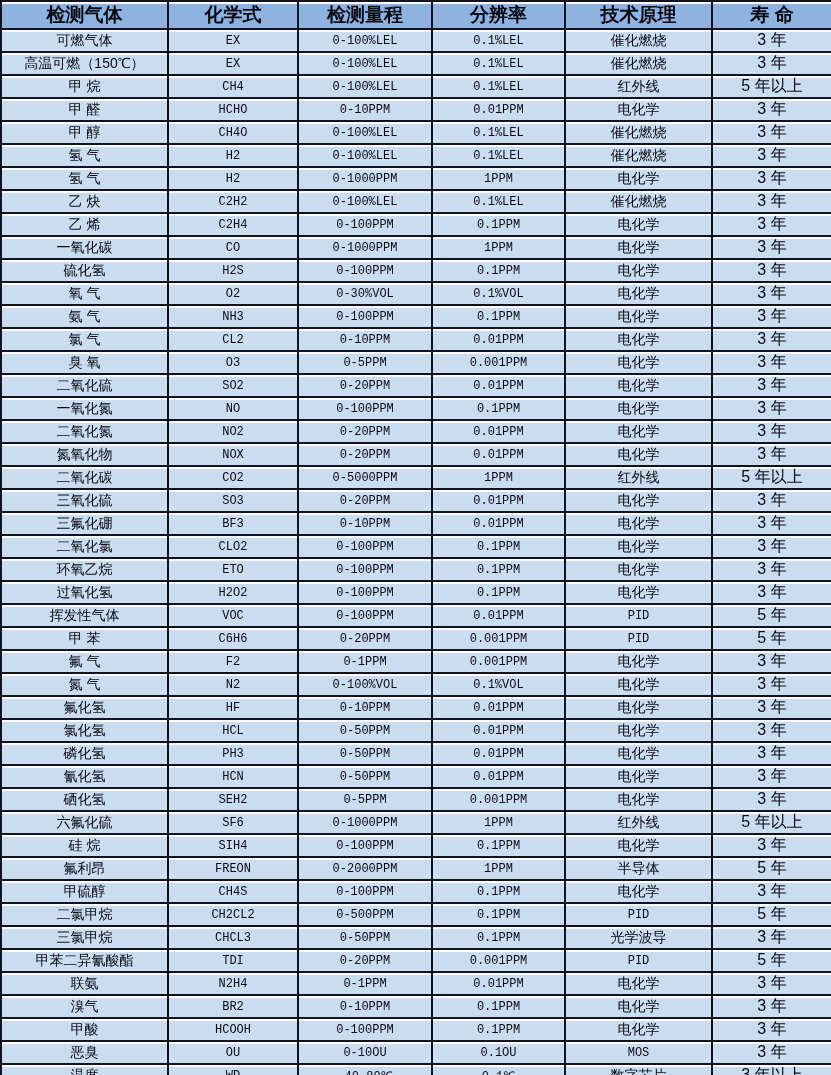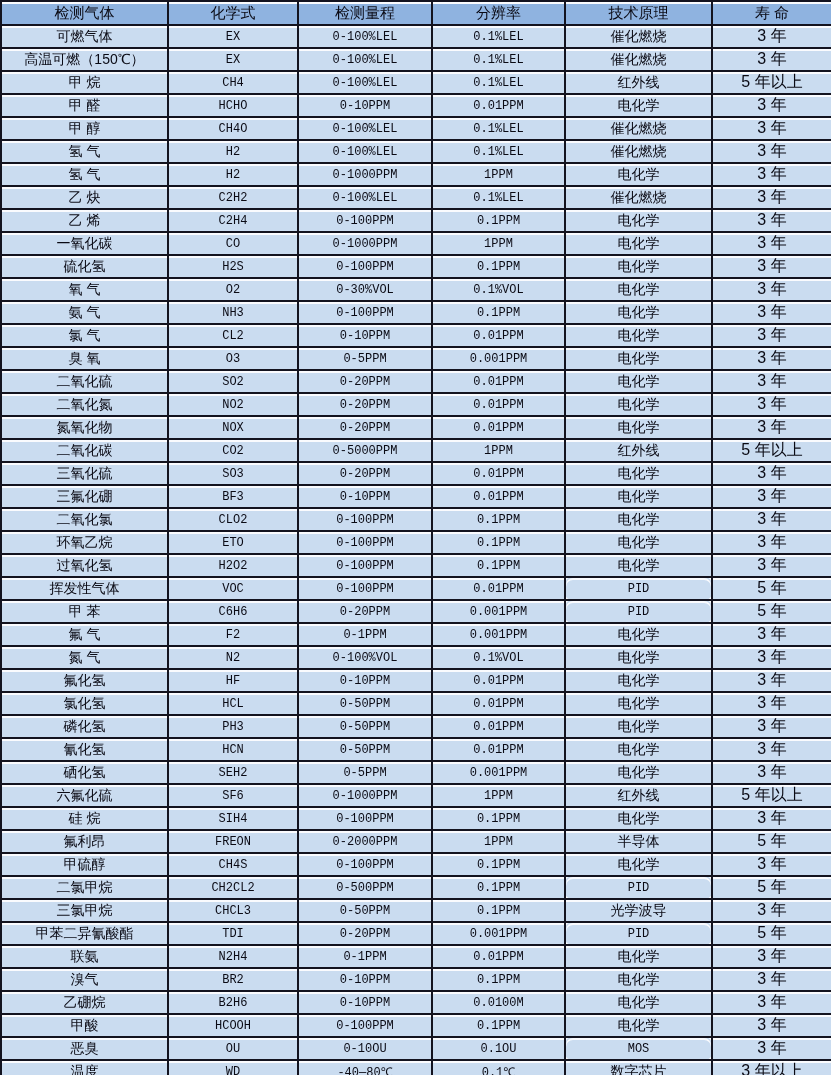--- a/index.html
+++ b/index.html
@@ -20,40 +20,39 @@
     border: 2px solid #13131f;
     box-shadow: inset 0 2px 0 #fafbfe;
     padding: 0 2px;
     text-align: center;
     vertical-align: middle;
     overflow: hidden;
     white-space: nowrap;
   }
   .gas-table th {
     background: #8fb3e0;
-    font-weight: normal;
-    font-size: 15px;
+    font-weight: bold;
+    font-size: 19px;
     height: 22px;
   }
   .gas-table td {
     background: #cadcf0;
     font-size: 14px;
     height: 17px;
   }
   td.col-formula, td.col-range, td.col-resolution {
     font-family: "Liberation Mono", "DejaVu Sans Mono", monospace;
     font-size: 12px;
   }
   td.col-lifespan {
     font-size: 16px;
   }
   td.col-principle.latin {
     font-family: "Liberation Mono", "DejaVu Sans Mono", monospace;
     font-size: 12px;
-    border-radius: 7px;
   }
 </style>
 </head>
 <body>
 
 <table class="gas-table">
   <colgroup>
       <col style="width: 167px;">
       <col style="width: 130px;">
       <col style="width: 134px;">
@@ -194,20 +193,28 @@
       </tr>
       <tr>
         <td class="col-gas">二氧化硫</td>
         <td class="col-formula">SO2</td>
         <td class="col-range">0-20PPM</td>
         <td class="col-resolution">0.01PPM</td>
         <td class="col-principle">电化学</td>
         <td class="col-lifespan">3 年</td>
       </tr>
       <tr>
+        <td class="col-gas">一氧化氮</td>
+        <td class="col-formula">NO</td>
+        <td class="col-range">0-100PPM</td>
+        <td class="col-resolution">0.1PPM</td>
+        <td class="col-principle">电化学</td>
+        <td class="col-lifespan">3 年</td>
+      </tr>
+      <tr>
         <td class="col-gas">二氧化氮</td>
         <td class="col-formula">NO2</td>
         <td class="col-range">0-20PPM</td>
         <td class="col-resolution">0.01PPM</td>
         <td class="col-principle">电化学</td>
         <td class="col-lifespan">3 年</td>
       </tr>
       <tr>
         <td class="col-gas">氮氧化物</td>
         <td class="col-formula">NOX</td>
@@ -402,28 +409,20 @@
       </tr>
       <tr>
         <td class="col-gas">溴气</td>
         <td class="col-formula">BR2</td>
         <td class="col-range">0-10PPM</td>
         <td class="col-resolution">0.1PPM</td>
         <td class="col-principle">电化学</td>
         <td class="col-lifespan">3 年</td>
       </tr>
       <tr>
-        <td class="col-gas">乙硼烷</td>
-        <td class="col-formula">B2H6</td>
-        <td class="col-range">0-10PPM</td>
-        <td class="col-resolution">0.0100M</td>
-        <td class="col-principle">电化学</td>
-        <td class="col-lifespan">3 年</td>
-      </tr>
-      <tr>
         <td class="col-gas">甲酸</td>
         <td class="col-formula">HCOOH</td>
         <td class="col-range">0-100PPM</td>
         <td class="col-resolution">0.1PPM</td>
         <td class="col-principle">电化学</td>
         <td class="col-lifespan">3 年</td>
       </tr>
       <tr>
         <td class="col-gas">恶臭</td>
         <td class="col-formula">OU</td>

